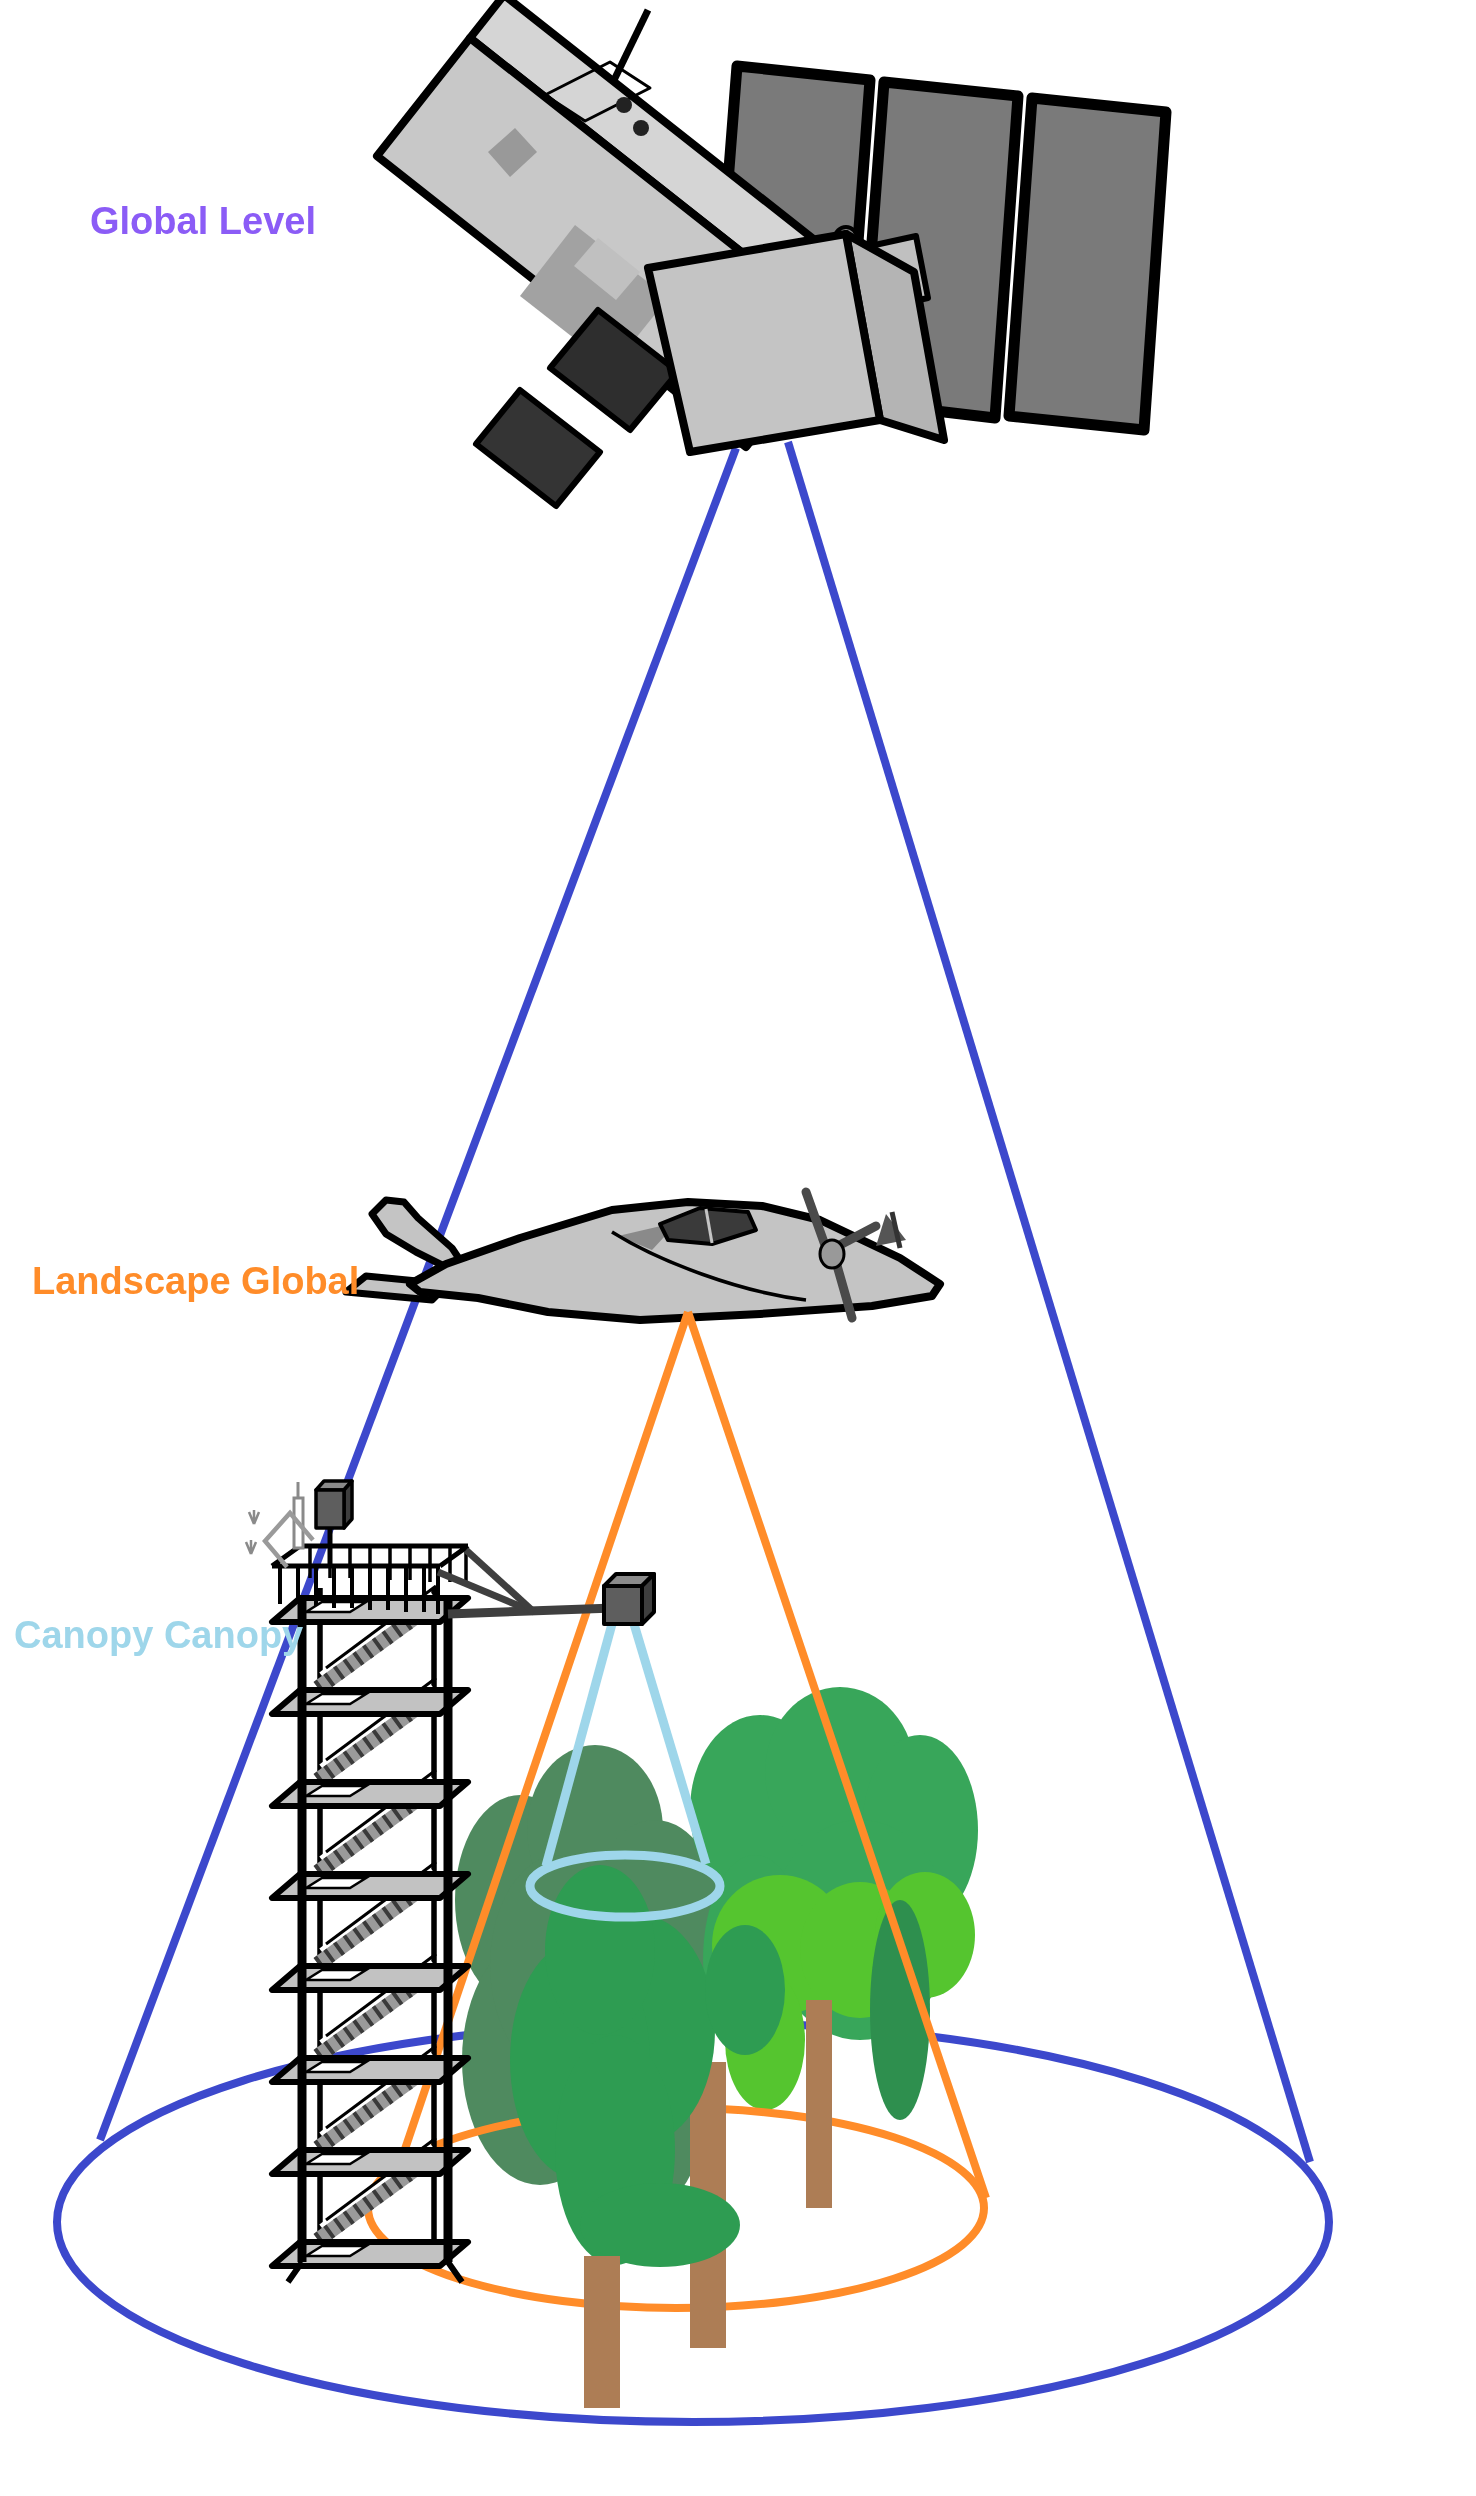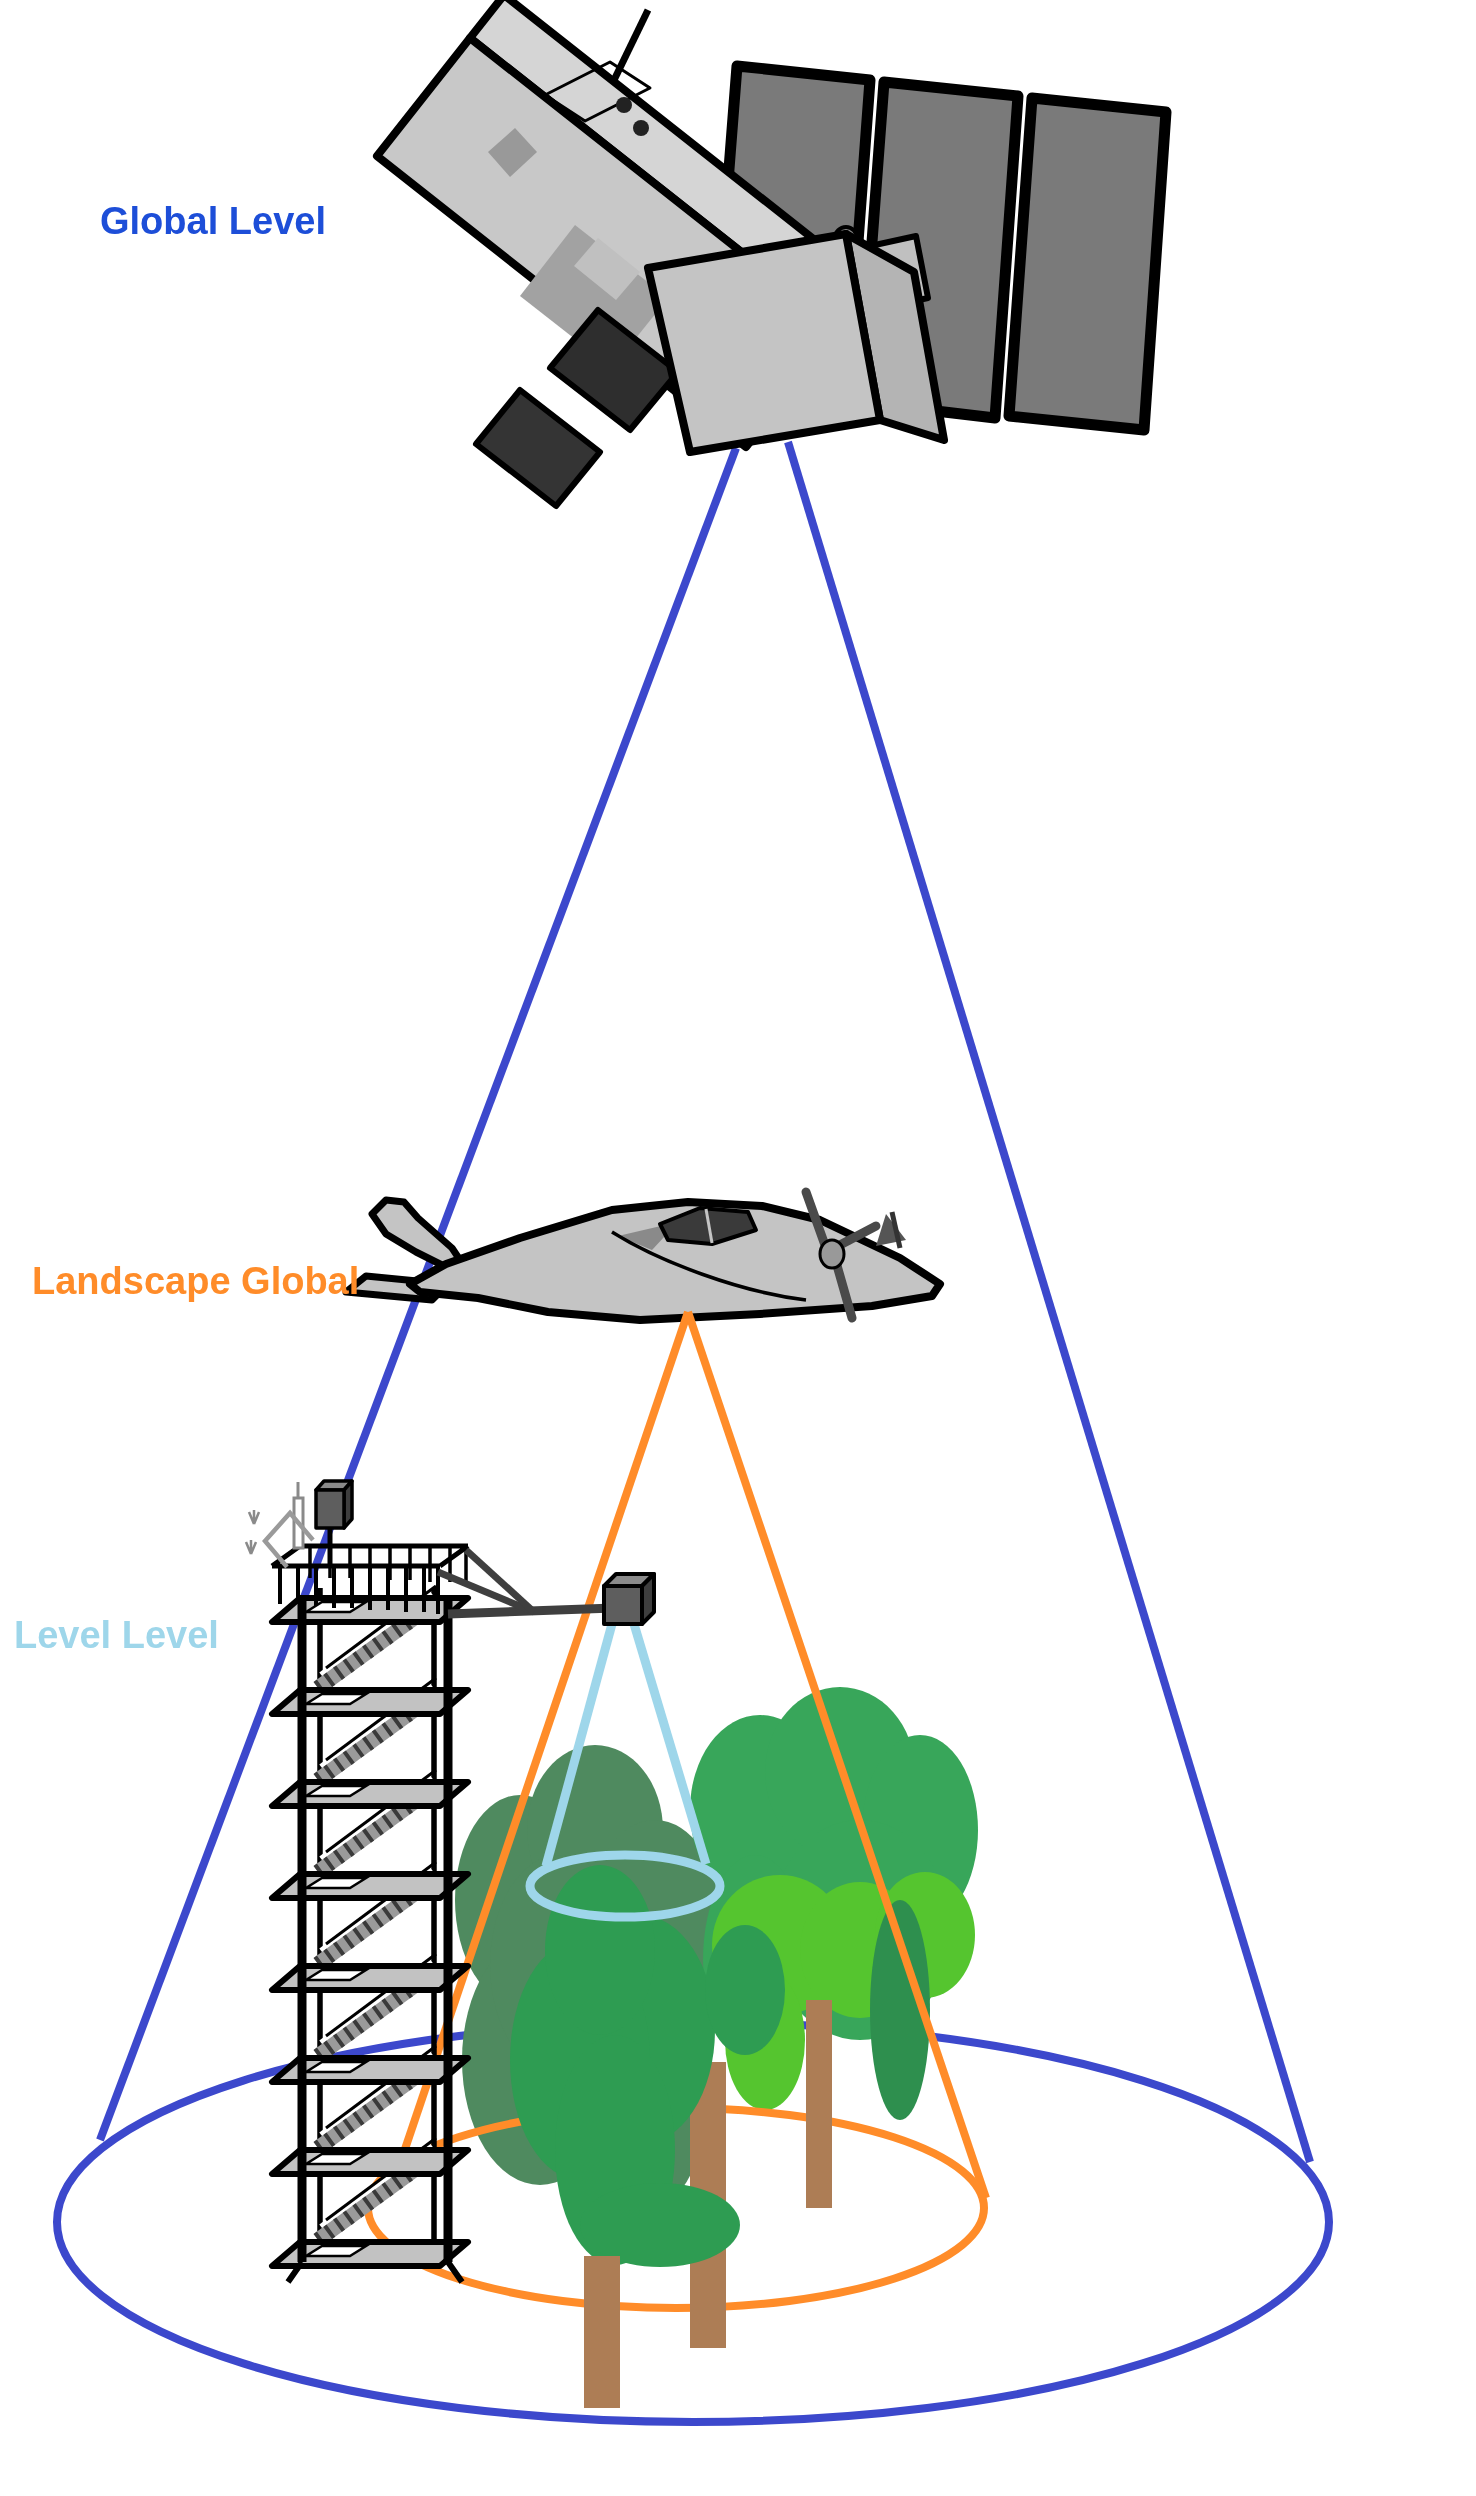--- a/index.html
+++ b/index.html
@@ -12,21 +12,21 @@
   }
   .stage svg{position:absolute;left:0;top:0;}
   .level-label{
     position:absolute;
     font-weight:bold;
     font-size:38px;
     line-height:1;
     white-space:nowrap;
     letter-spacing:0px;
   }
-  .lbl-global{left:100px;top:202px;color:#1d4ed8;}
+  .lbl-global{left:90px;top:202px;color:#8b5cf6;}
   .lbl-landscape{left:32px;top:1262px;color:#FF8C29;}
   .lbl-canopy{left:14px;top:1616px;color:#9ED6EA;}
 </style>
 </head>
 <body>
 
 <div class="stage">
 
 <svg viewBox="0 0 1476 2496" width="1476" height="2496">
 
@@ -208,15 +208,15 @@
       <g stroke="#8A8A8A" stroke-width="2.5" fill="none">
         <path d="M249,1512 l5,12 M259,1512 l-5,12 M254,1510 v14"></path>
         <path d="M246,1542 l5,12 M256,1542 l-5,12 M251,1540 v14"></path>
       </g>
     </g>
   </g>
 </svg>
 
   <div class="level-label lbl-global">Global Level</div>
   <div class="level-label lbl-landscape">Landscape Global</div>
-  <div class="level-label lbl-canopy">Level Level</div>
+  <div class="level-label lbl-canopy">Canopy Canopy</div>
 
 </div>
 
 </body></html>

